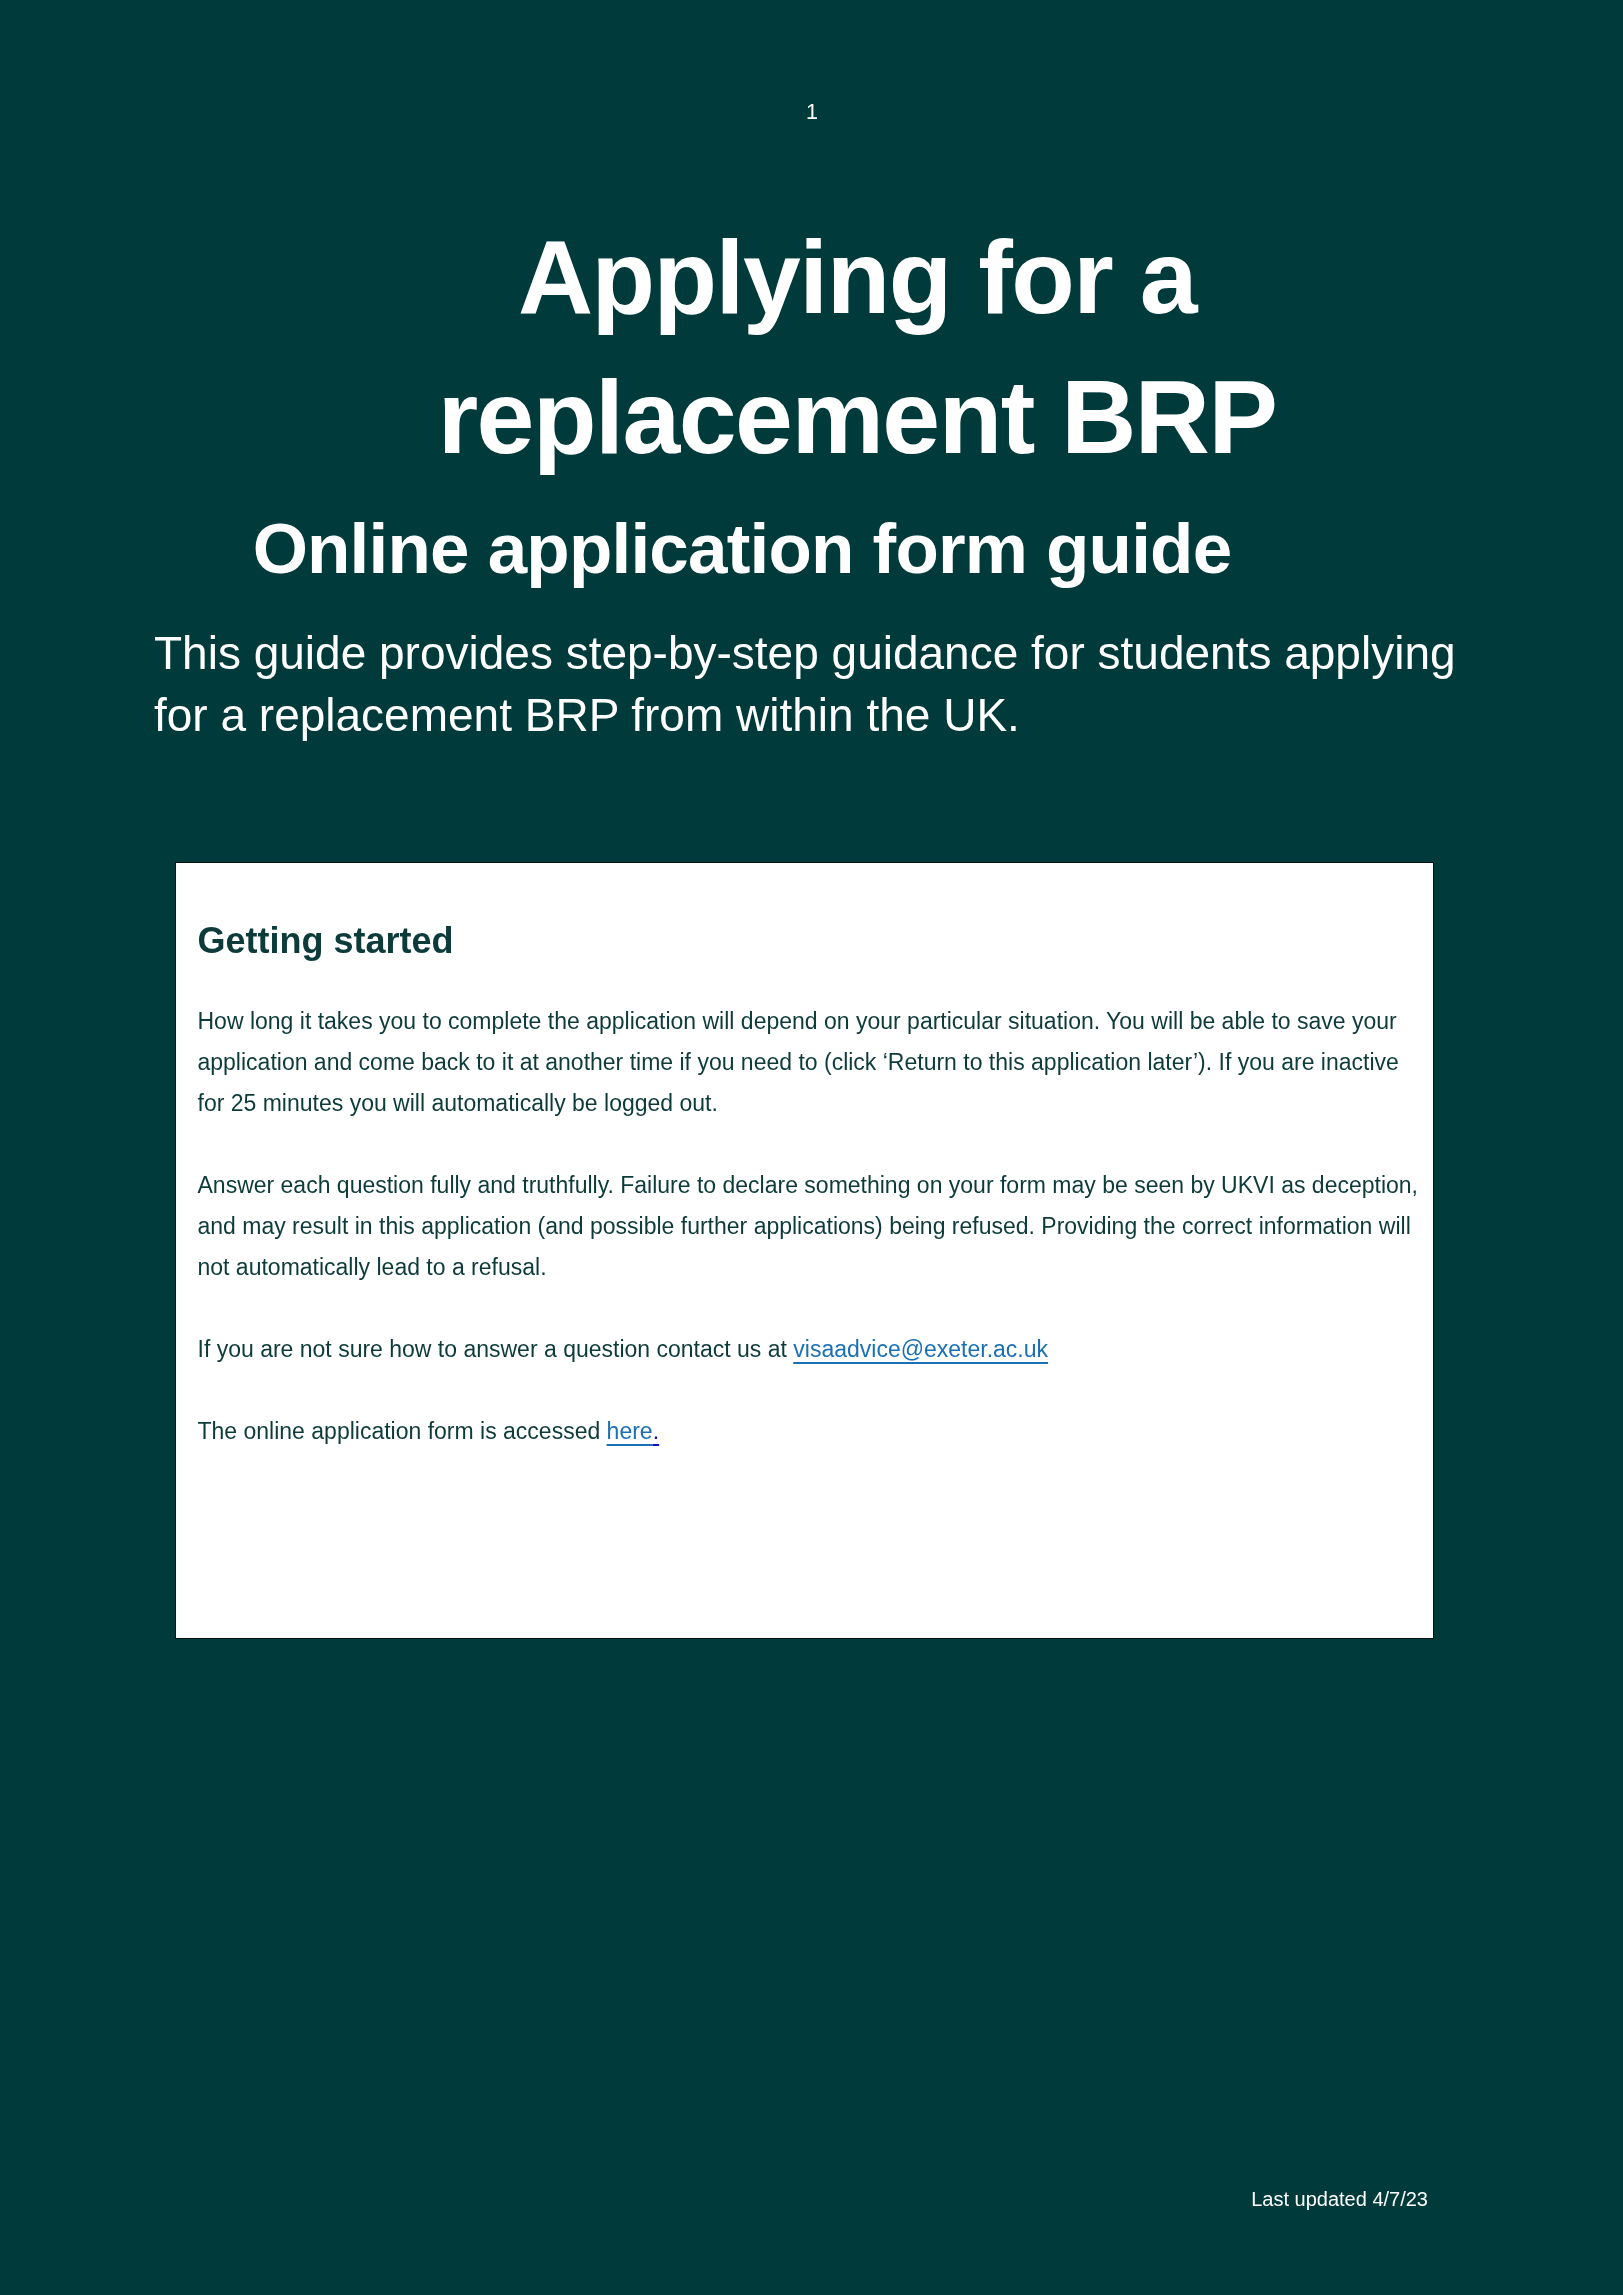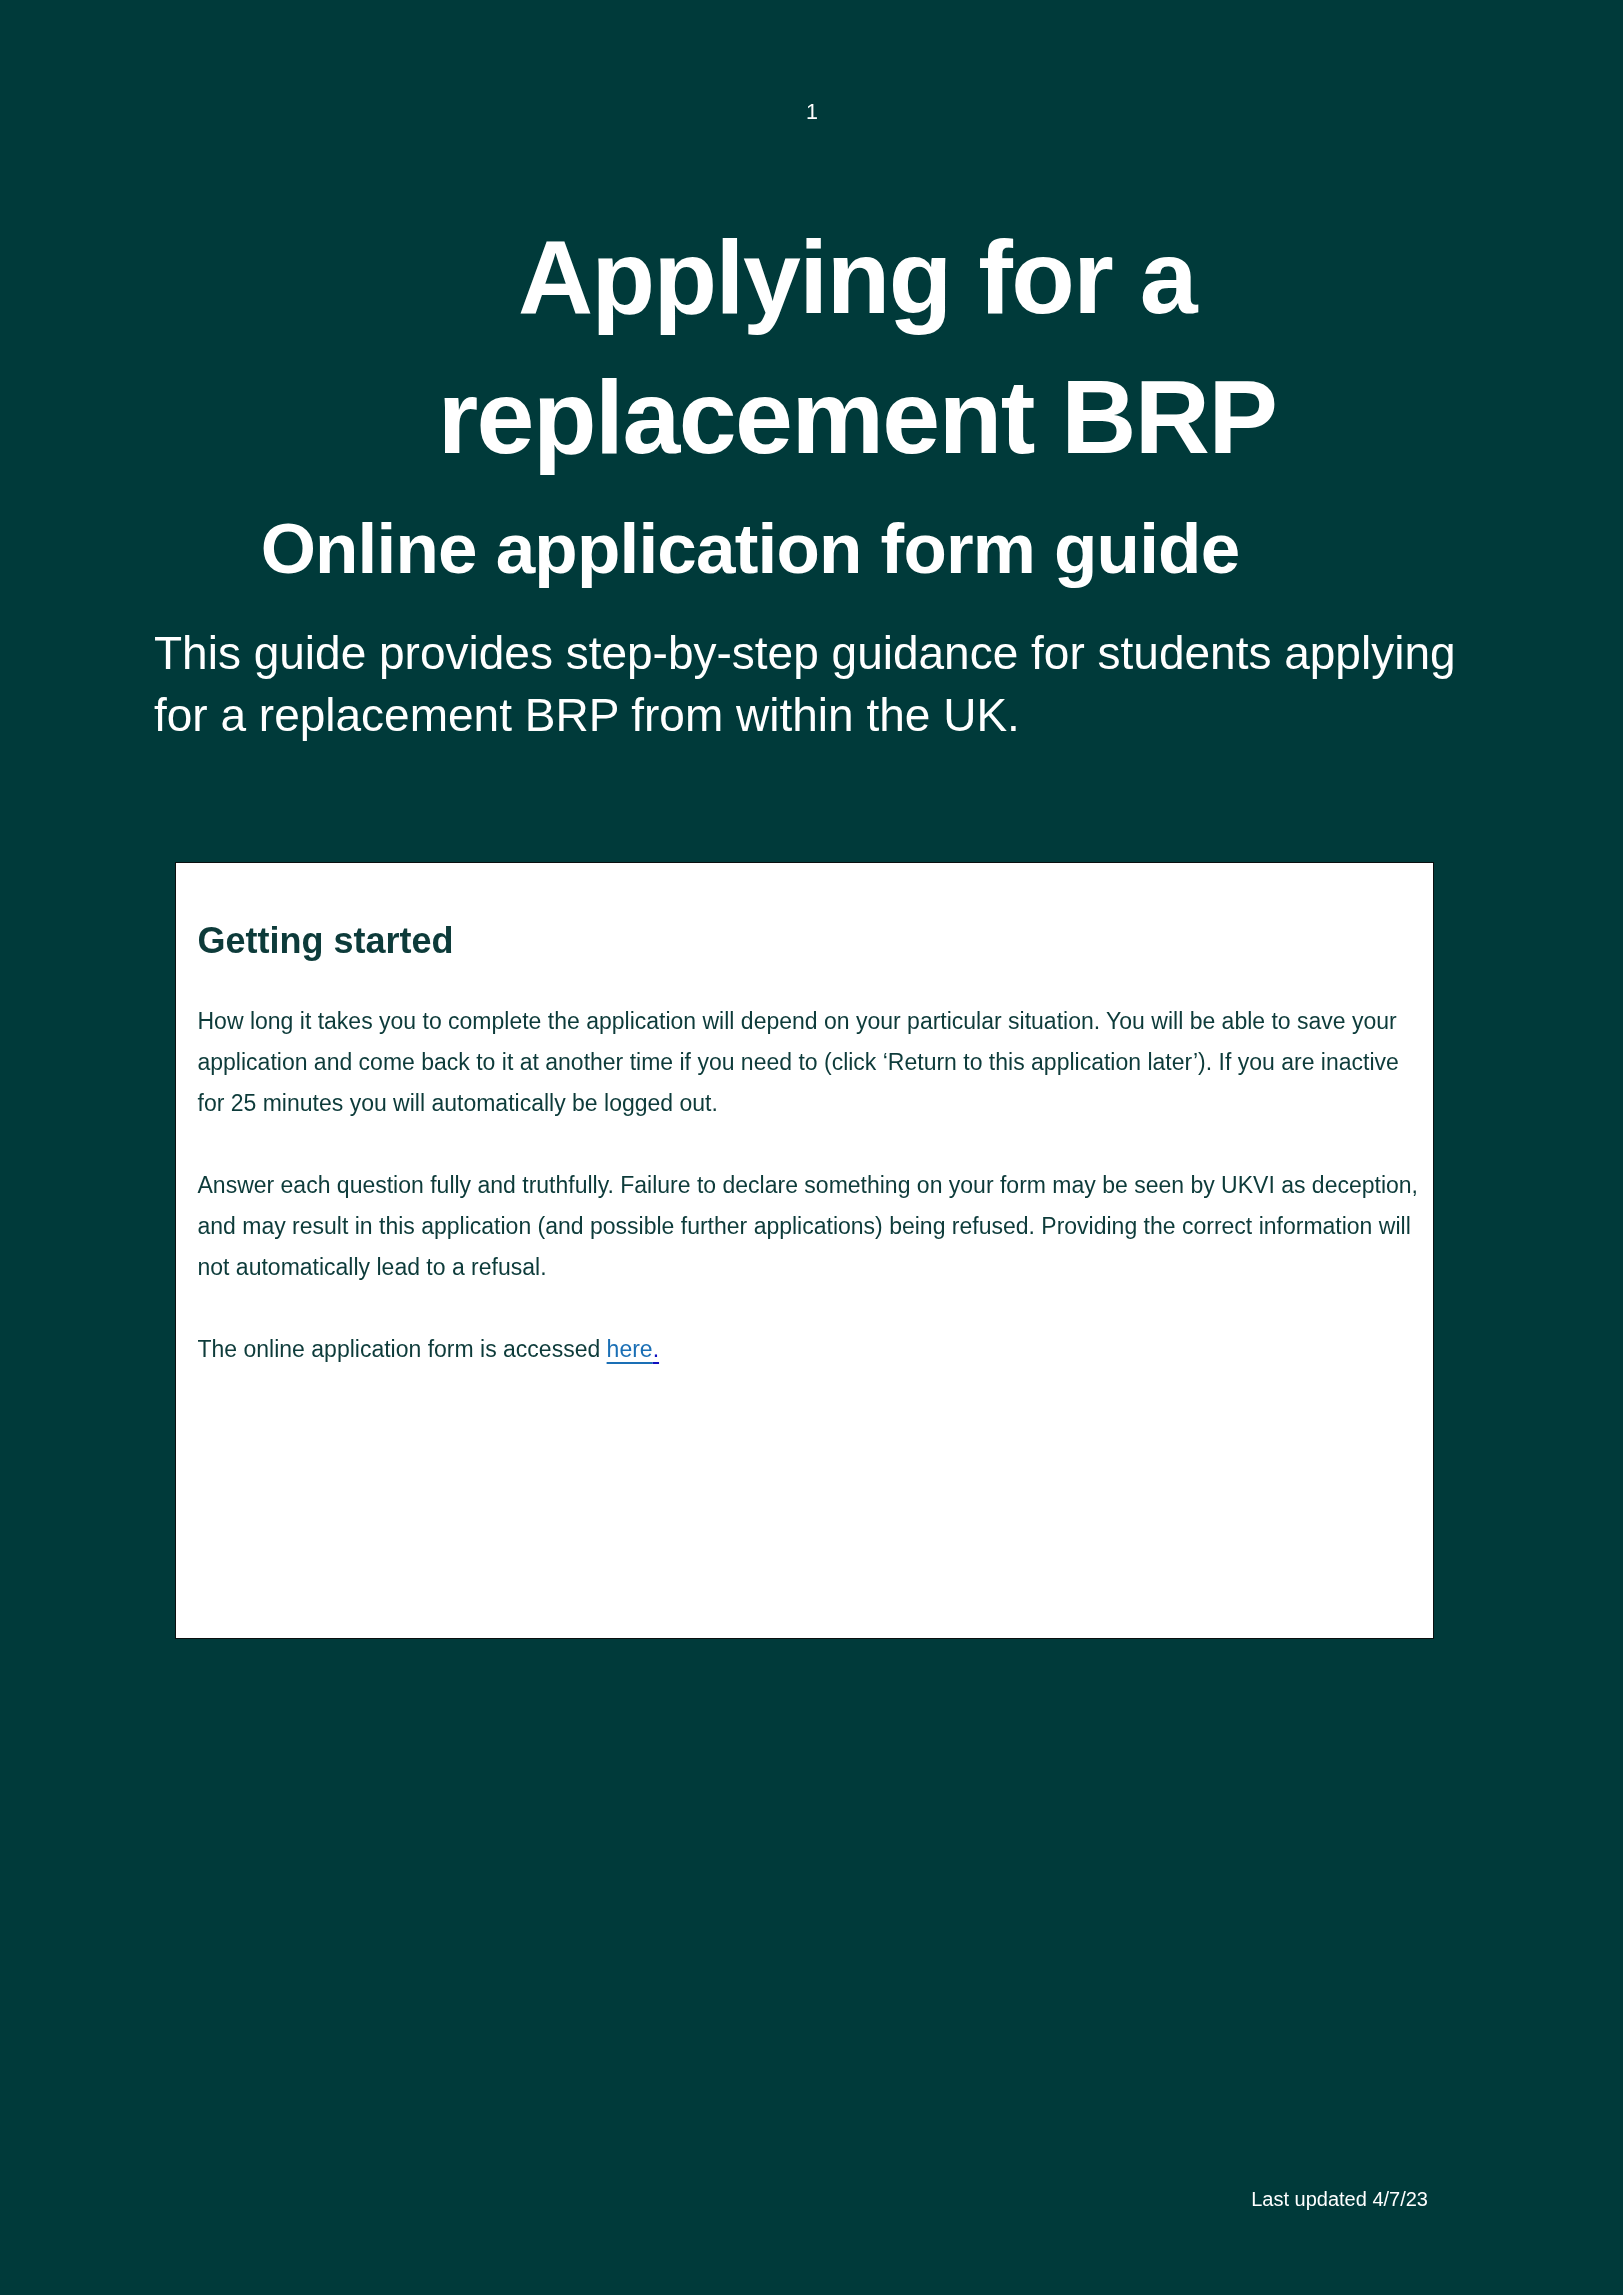--- a/index.html
+++ b/index.html
@@ -31,21 +31,21 @@
     font-size: 104px;
     line-height: 140px;
     letter-spacing: -1.5px;
     color: #ffffff;
     padding-left: 45px;
   }
   .title span { display: block; }
   .subtitle {
     position: absolute;
     top: 503px;
-    left: 12px;
+    left: 4px;
     width: 1476px;
     text-align: center;
     font-weight: bold;
     font-size: 71px;
     line-height: 92px;
     letter-spacing: -0.8px;
     color: #ffffff;
   }
   .intro {
     position: absolute;
@@ -122,18 +122,19 @@
 
 <div class="subtitle">Online application form guide</div>
 
 <div class="intro">This guide provides step-by-step guidance for students applying for a replacement BRP from within the UK.</div>
 
 <div class="card">
   <div class="card-inner">
     <h2>Getting started</h2>
     <p class="p1">How long it takes you to complete the application will depend on your particular situation. You will be able to save your application and come back to it at another time if you need to (click ‘Return to this application later’). If you are inactive for 25 minutes you will automatically be logged out.</p>
     <p class="p2">Answer each question fully and truthfully. Failure to declare something on your form may be seen by UKVI as deception, and may result in this application (and possible further applications) being refused. Providing the correct information will not automatically lead to a refusal.</p>
+    <p class="p3"><span>If you are not sure how to answer a question contact us at </span><a class="link">visaadvice@exeter.ac.uk</a></p>
     <p class="p4"><span>The online application form is accessed </span><a class="link">here</a><a class="link-dot">.</a></p>
   </div>
 </div>
 
 <div class="footer">Last updated 4/7/23</div>
 
 
 </body></html>

